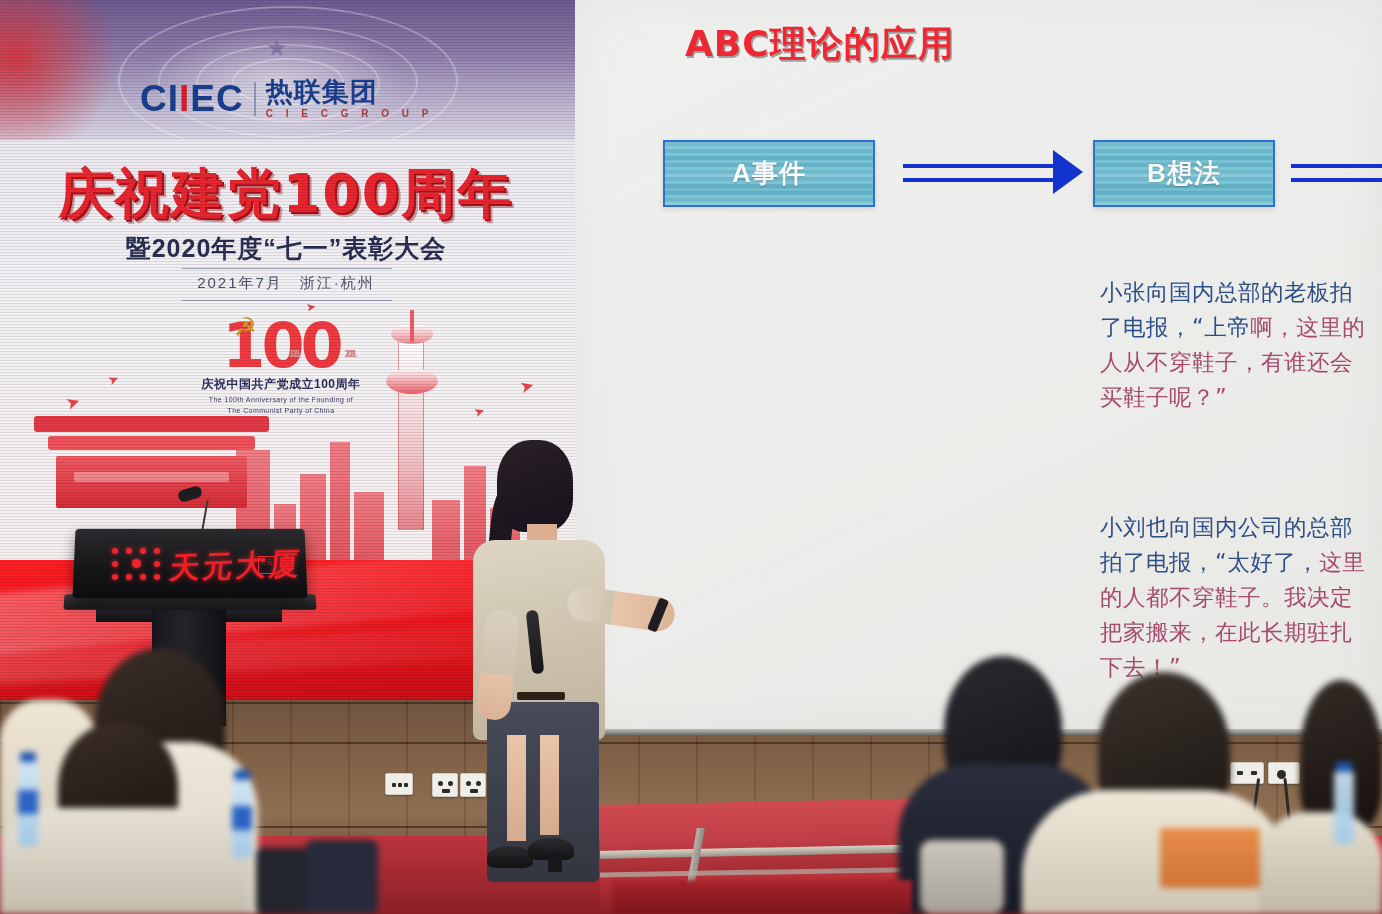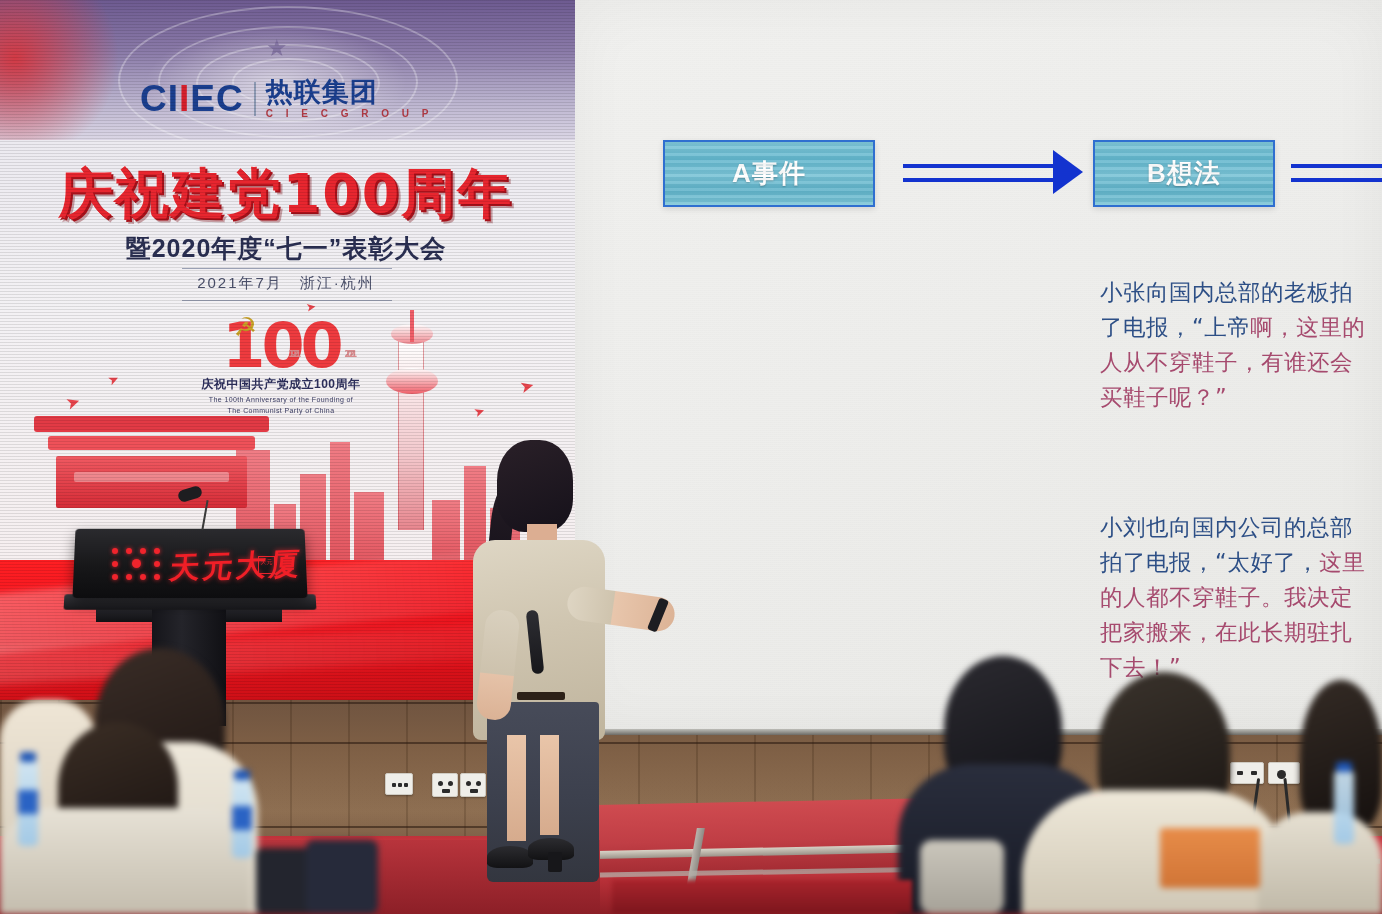--- a/index.html
+++ b/index.html
@@ -433,20 +433,21 @@
       <i style="left:42px;top:26px;"></i>
   </div>
   <div class="pod-cal">天元大厦</div>
   <div class="pod-seal">天元</div>
   <div style="position:absolute;left:204px;top:500px;width:2px;height:30px;background:#3a3a3a;transform:rotate(10deg);"></div>
   <div style="position:absolute;left:178px;top:488px;width:24px;height:12px;border-radius:8px;background:#1d1d20;transform:rotate(-16deg);"></div>
 
   <div class="screen">
     <div class="screen-noise"></div>
 
+    <h1 class="slide-title">ABC理论的应用</h1>
 
     <div class="abox" style="left:88px;top:140px;width:212px;">
       <span>A事件</span>
     </div>
 
     <div class="arrow-shaft" style="left:328px;top:164px;width:152px;"></div>
     <div class="arrow-shaft2" style="left:328px;top:178px;width:152px;"></div>
     <div class="arrow-head" style="left:478px;top:150px;"></div>
 
     <div class="abox" style="left:518px;top:140px;width:182px;">

